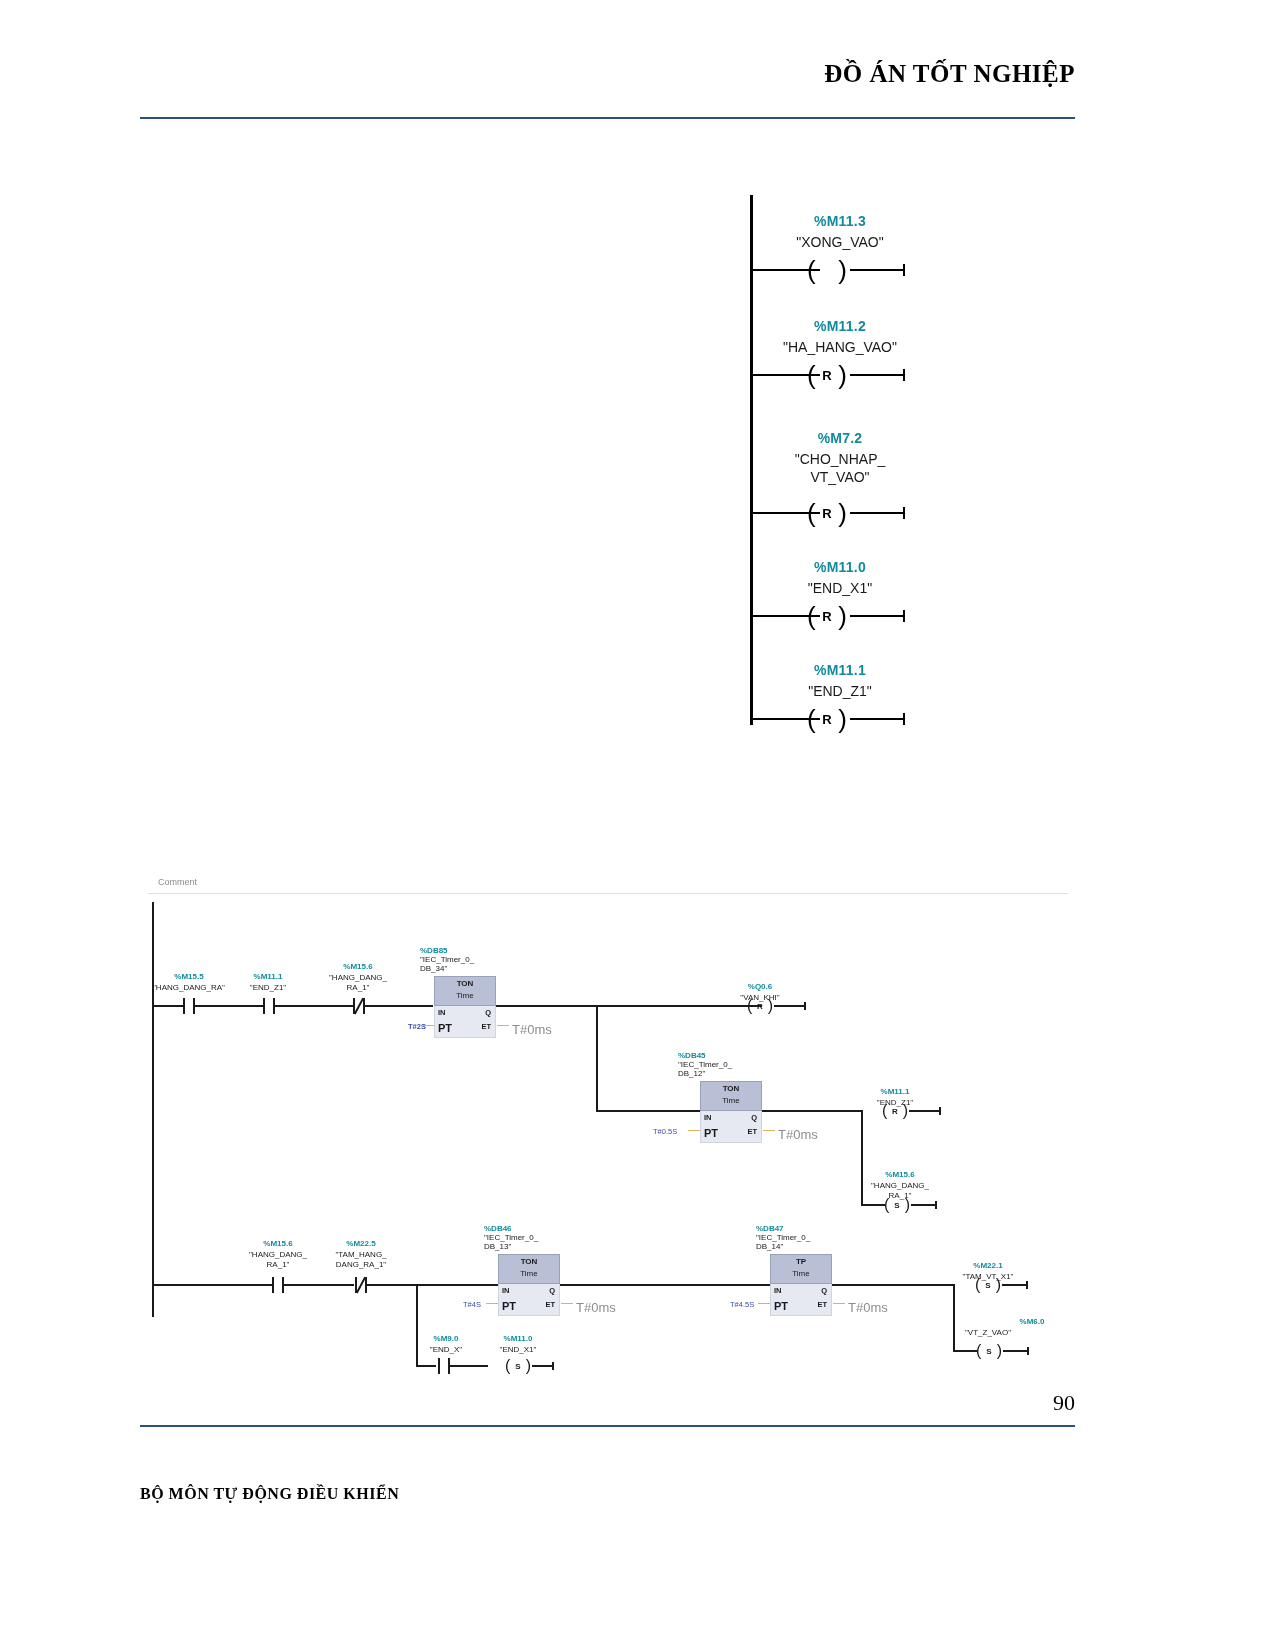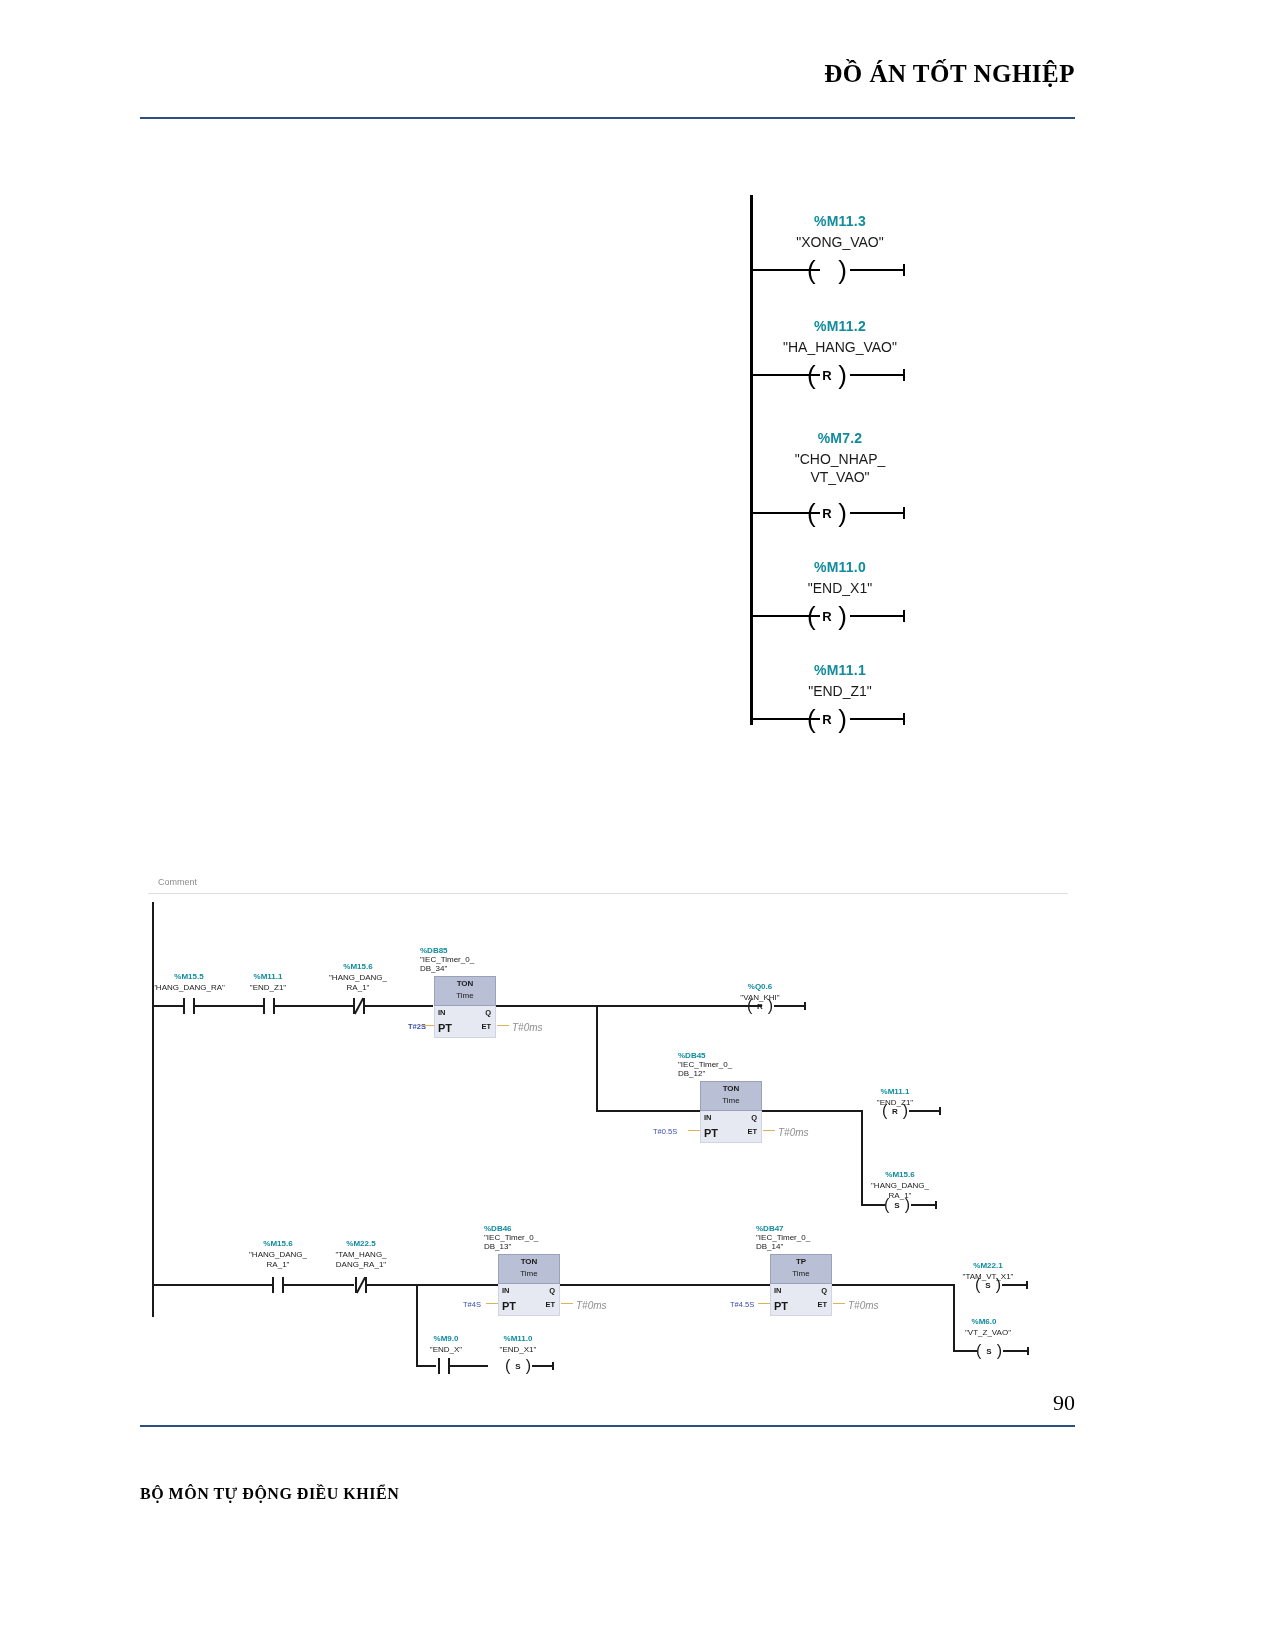--- a/index.html
+++ b/index.html
@@ -330,24 +330,23 @@
   }
   .fb-title .db { color: #0f8c9e; font-weight: bold; display: block; }
   .pt-val {
     position: absolute;
     font-size: 7.5px;
     color: #3a4ea8;
     white-space: nowrap;
   }
   .et-val {
     position: absolute;
-    font-size: 10px;
+    font-size: 13px;
     color: #8d8d8d;
     white-space: nowrap;
-    font-style: italic;
   }
   .tick {
     position: absolute;
     height: 1.4px;
     background: #d9b35c;
   }
 </style>
 </head>
 <body>
 
@@ -638,21 +637,21 @@
       <div class="s-coil" style="left:826px; top:383px;">
         <span class="lp">(</span>
         <span class="rp">)</span>
         <span class="ltr">S</span>
       </div>
       <div class="s-wire-h" style="left:854px; top:390px; width:26px;"></div>
       <div class="s-endcap" style="left:878px; top:387px;"></div>
     </div>
 
     <div>
-      <div class="s-addr" style="left:786px; top:423px; width:100px;">%M6.0</div>
+      <div class="s-addr" style="left:834px; top:423px; width:100px;">%M6.0</div>
       <div class="s-sym" style="left:790px; top:434px; width:100px;">"VT_Z_VAO"</div>
       <div class="s-wire-h" style="left:805px; top:456px; width:24px;"></div>
       <div class="s-coil" style="left:827px; top:449px;">
         <span class="lp">(</span>
         <span class="rp">)</span>
         <span class="ltr">S</span>
       </div>
       <div class="s-wire-h" style="left:855px; top:456px; width:26px;"></div>
       <div class="s-endcap" style="left:879px; top:453px;"></div>
     </div>

